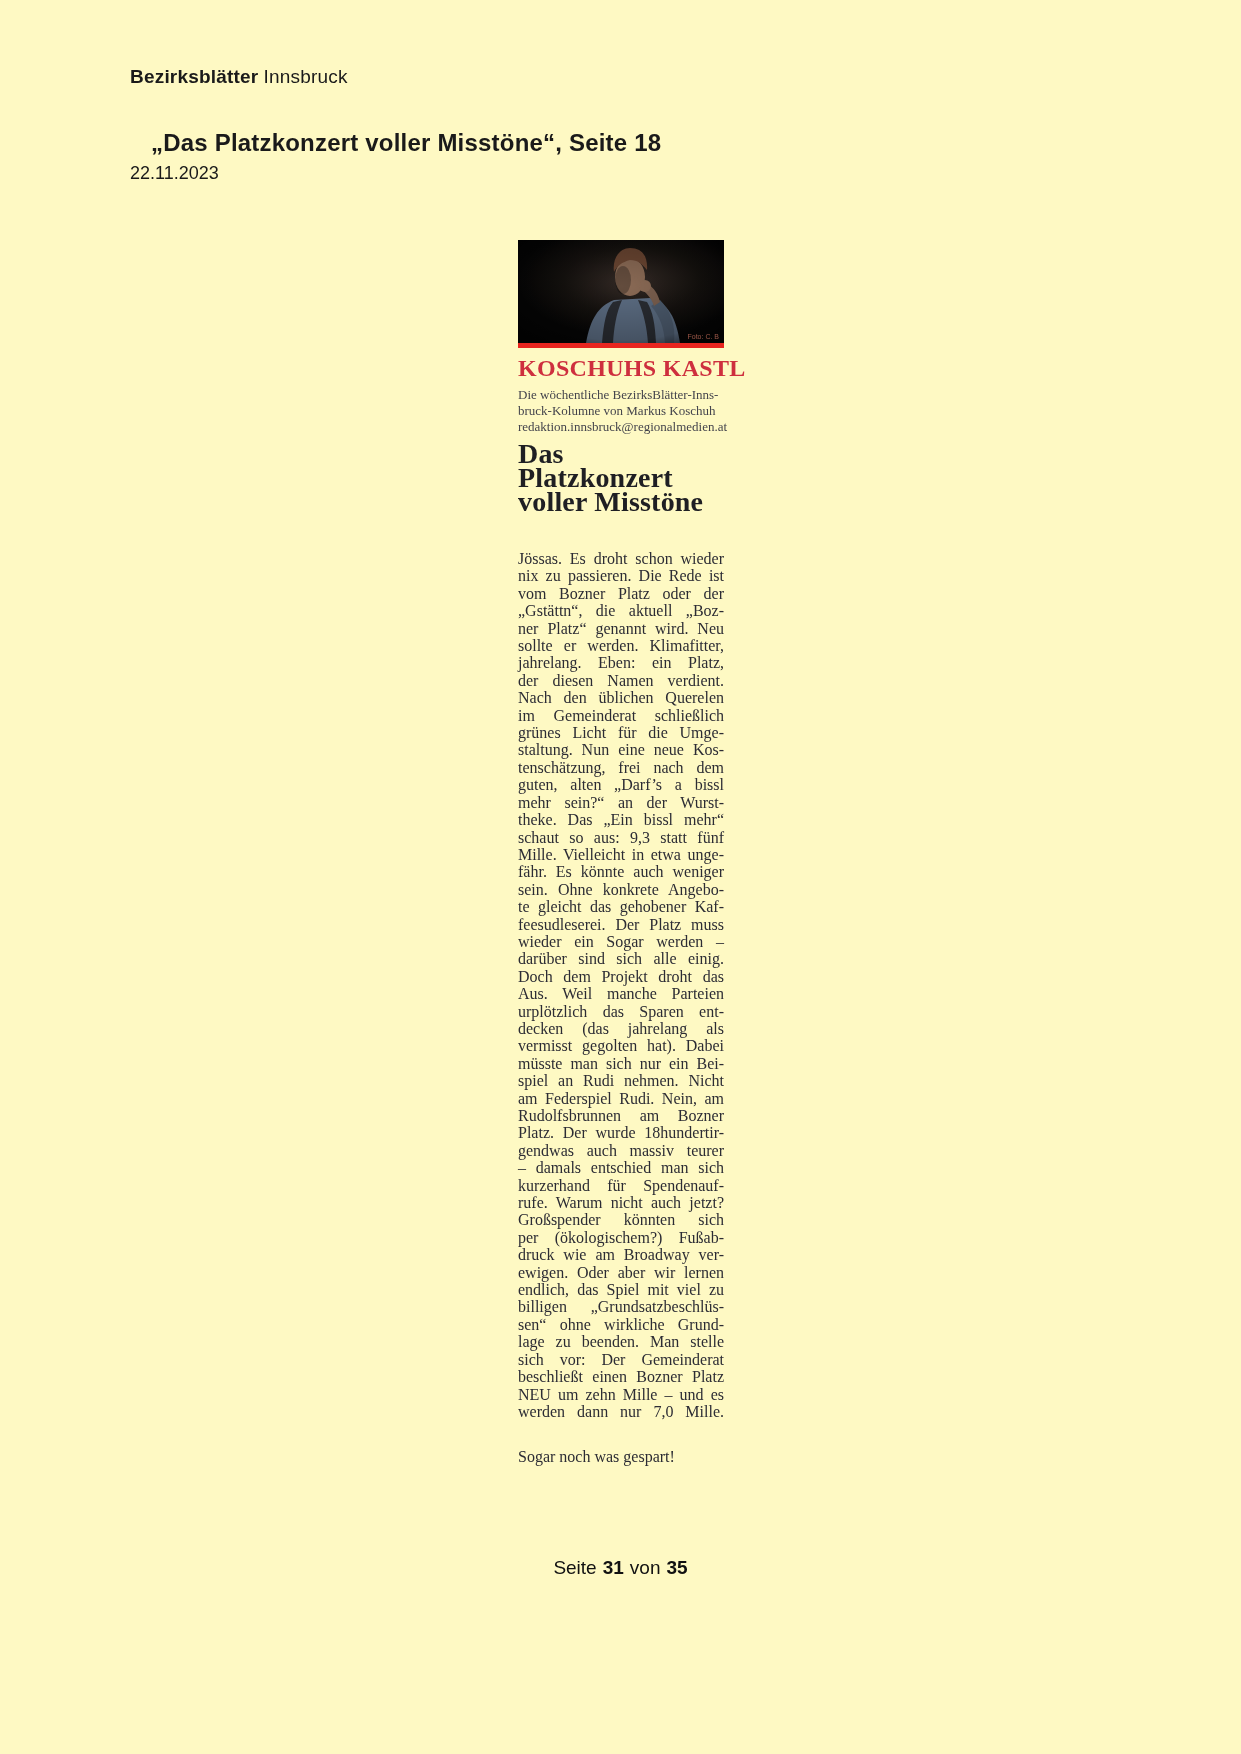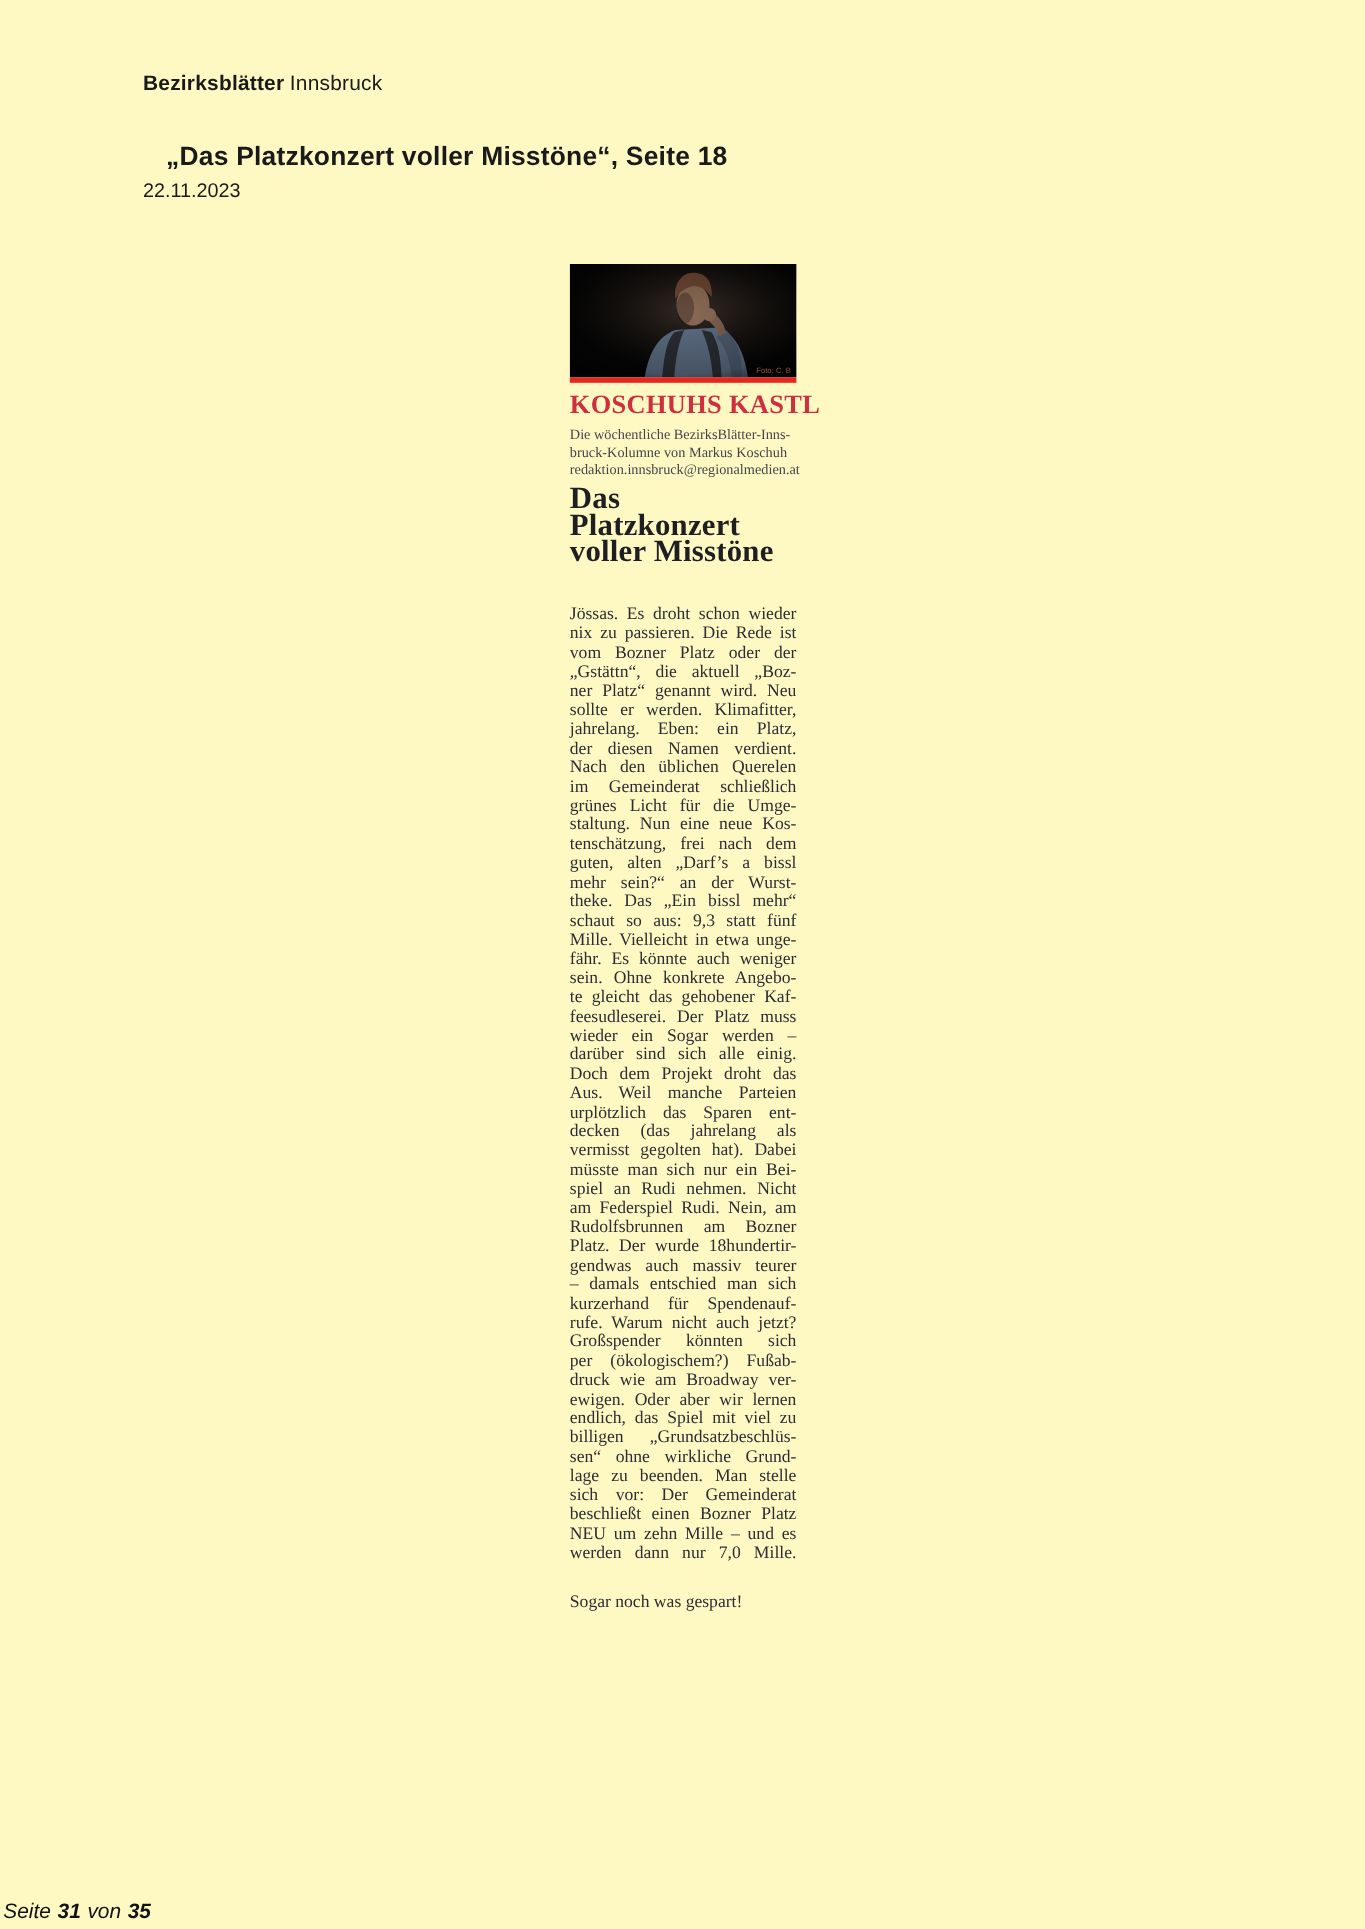--- a/index.html
+++ b/index.html
@@ -103,25 +103,24 @@
   .body-line.last {
     text-align-last: left;
     margin-top: 28px;
   }
 
   
   .footer {
     position: absolute;
     left: 0;
     right: 0;
-    top: 1728px;
-    text-align: left;
+    top: 1557px;
+    text-align: center;
     font-size: 19px;
     color: #111;
-    font-style: italic;
   }
   .footer .bold { font-weight: bold; }
   .footer span { margin: 0 3px; }
 </style>
 </head>
 <body>
 
 <div id="page">
 
   <div class="brand">

